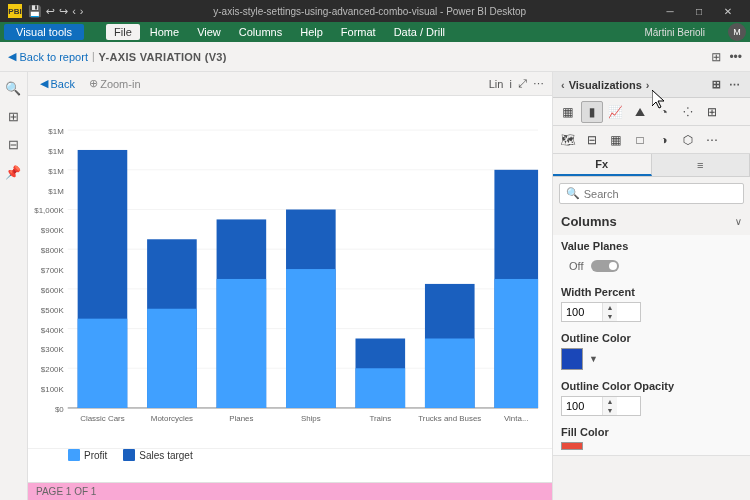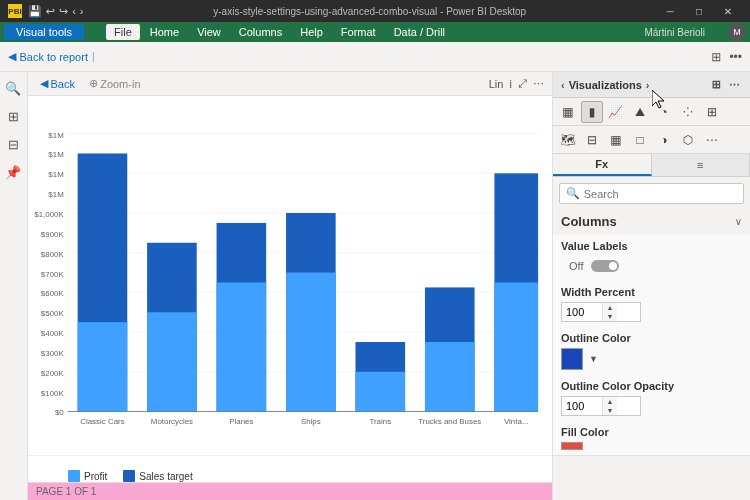--- a/index.html
+++ b/index.html
@@ -139,23 +139,23 @@
     .chart-container {
       flex: 1;
       padding: 8px 4px 4px 4px;
       position: relative;
       background: #fff;
       overflow: hidden;
     }
 
     
     .chart-legend {
-      height: 27px;
-      display: flex;
-      align-items: flex-end;
+      height: 34px;
+      display: flex;
+      align-items: flex-start;
       padding: 0 40px;
       gap: 16px;
       background: #fff;
       border-top: 1px solid #f0f0f0;
     }
     .legend-item {
       display: flex;
       align-items: center;
       gap: 4px;
       font-size: 10px;
@@ -448,20 +448,21 @@
     <div style="width:18px;height:18px;background:#555;border-radius:50%;display:flex;align-items:center;justify-content:center;font-size:9px;color:white;">M</div>
   </div>
 </div>
 
 <div class="command-bar">
   <div class="back-link">
     <span>◀</span>
     <span>Back to report</span>
   </div>
   <span class="nav-sep">|</span>
+  <span class="nav-title">Y-AXIS VARIATION (V3)</span>
   <div style="margin-left:auto;display:flex;align-items:center;gap:8px;">
     <span style="font-size:12px;color:#555;">⊞</span>
     <span style="font-size:12px;color:#555;">•••</span>
   </div>
 </div>
 
 <div class="main-area">
 
   <div class="left-sidebar">
     <div class="left-icon">🔍</div>
@@ -610,21 +611,21 @@
         <input class="search-input" type="text" placeholder="Search" style="">
       </div>
 
       <div class="format-section">
         <div class="format-section-header">
           <span class="format-section-title">Columns</span>
           <span class="format-section-chevron">∨</span>
         </div>
 
         <div class="format-row">
-          <div class="format-label">Value Labels</div>
+          <div class="format-label">Value Planes</div>
           <div class="toggle-row">
             <span class="toggle-label">Off</span>
             <div class="toggle-switch">
               <div class="toggle-knob"></div>
             </div>
           </div>
         </div>
 
         <div class="format-row">
           <div class="format-label">Width Percent</div>

